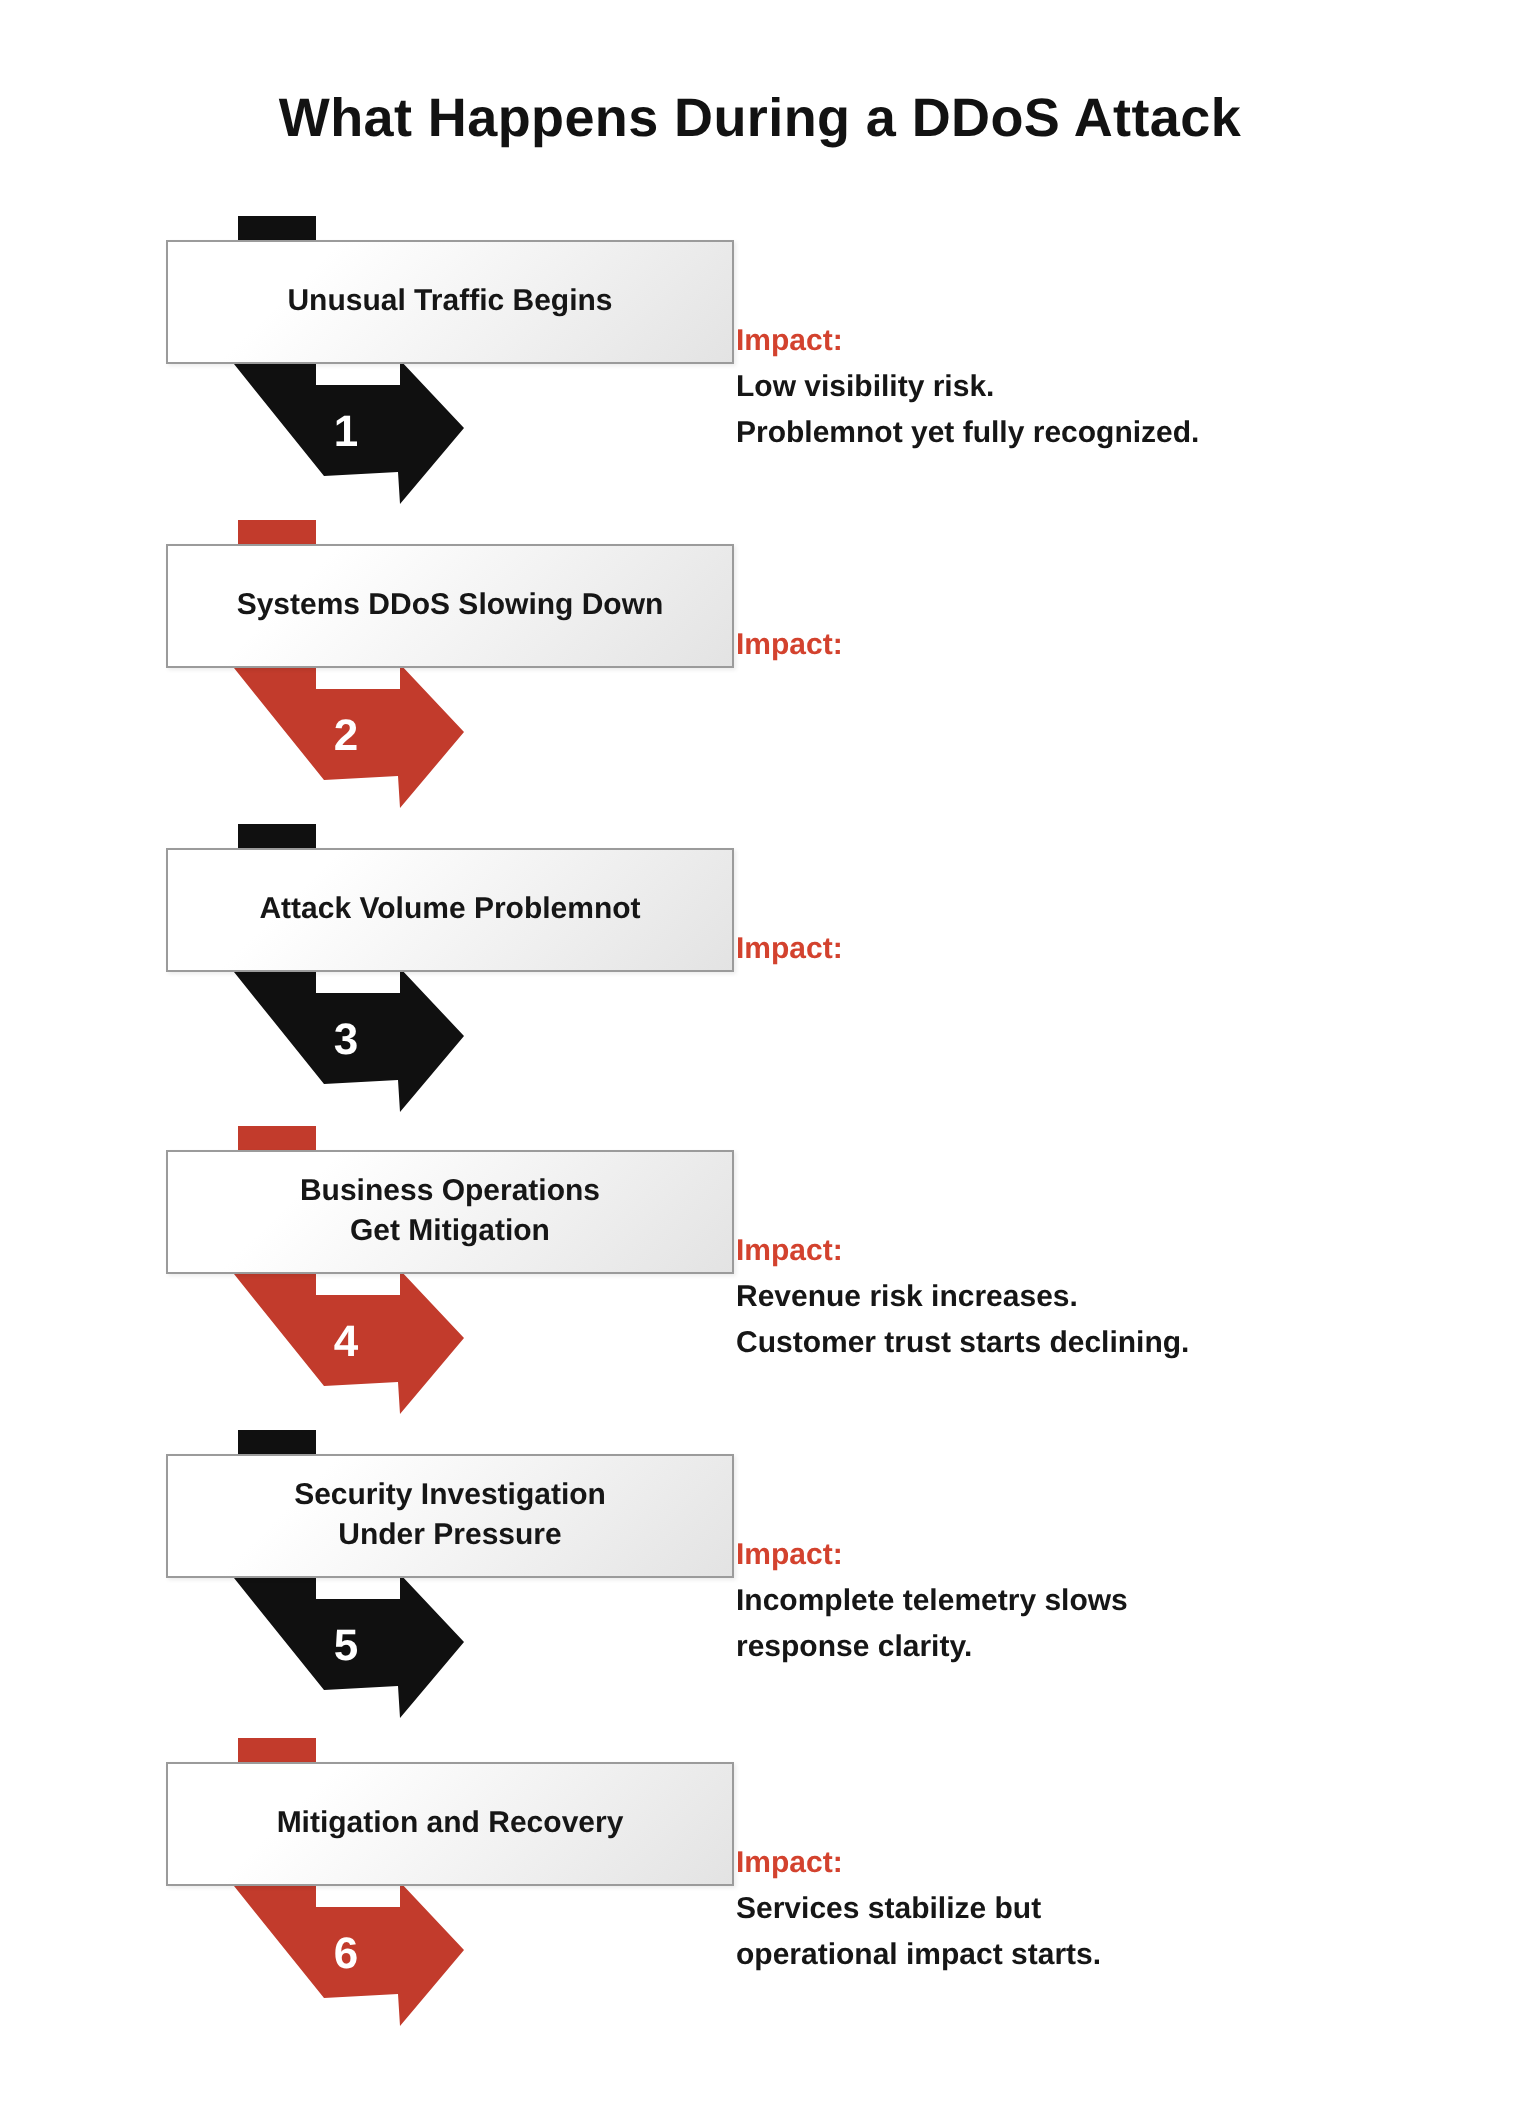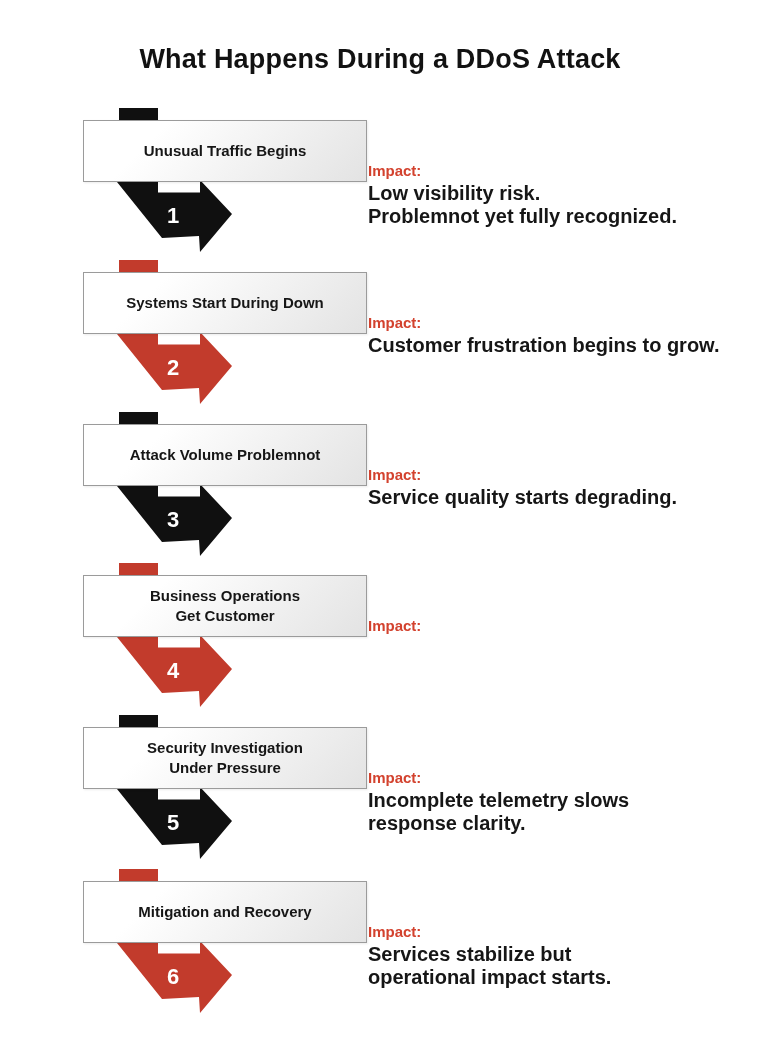--- a/index.html
+++ b/index.html
@@ -36,21 +36,21 @@
   .title-box span{
     font-size:15px;font-weight:bold;color:#161616;
     line-height:20px;white-space:pre-line;
   }
   .impact{position:absolute;left:368px;top:-8px;width:380px;z-index:2;margin-top:47px;}
   .impact-label{
     font-size:15px;font-weight:bold;color:var(--impact-label);
     line-height:23px;
   }
   .impact-text{
-    font-size:20px;font-weight:bold;color:#161616;
+    font-size:15px;font-weight:bold;color:#161616;
     line-height:23px;white-space:pre-line;
   }
 </style>
 </head>
 <body>
 
 <h1 class="page-title">What Happens During a DDoS Attack</h1>
 
 <section class="step" style="top:120px">
   <svg class="arrow-svg arrow-black" viewBox="0 0 130 152">
@@ -68,55 +68,55 @@
   </div>
 </section>
 
 <section class="step" style="top:272px">
   <svg class="arrow-svg arrow-red" viewBox="0 0 130 152">
     <path class="shape" d="M9,0 h39 v16 h-39 Z"></path>
     <path class="shape" d="M7,62 L48,62 L48,84.5 L90,84.5 L90,72 L122,106 L90,144 L89,128 L52,130 L7,74 Z"></path>
     <text class="arrow-num" x="63" y="115" text-anchor="middle">2</text>
   </svg>
   <div class="title-box">
-    <span>Systems Start During Down</span>
+    <span>Systems DDoS Slowing Down</span>
   </div>
   <div class="impact">
     <div class="impact-label">Impact:</div>
-    <div class="impact-text">Customer frustration begins to grow.</div>
   </div>
 </section>
 
 <section class="step" style="top:424px">
   <svg class="arrow-svg arrow-black" viewBox="0 0 130 152">
     <path class="shape" d="M9,0 h39 v16 h-39 Z"></path>
     <path class="shape" d="M7,62 L48,62 L48,84.5 L90,84.5 L90,72 L122,106 L90,144 L89,128 L52,130 L7,74 Z"></path>
     <text class="arrow-num" x="63" y="115" text-anchor="middle">3</text>
   </svg>
   <div class="title-box">
     <span>Attack Volume Problemnot</span>
   </div>
   <div class="impact">
     <div class="impact-label">Impact:</div>
-    <div class="impact-text">Service quality starts degrading.</div>
   </div>
 </section>
 
 <section class="step" style="top:575px">
   <svg class="arrow-svg arrow-red" viewBox="0 0 130 152">
     <path class="shape" d="M9,0 h39 v16 h-39 Z"></path>
     <path class="shape" d="M7,62 L48,62 L48,84.5 L90,84.5 L90,72 L122,106 L90,144 L89,128 L52,130 L7,74 Z"></path>
     <text class="arrow-num" x="63" y="115" text-anchor="middle">4</text>
   </svg>
   <div class="title-box">
     <span>Business Operations
-Get Customer</span>
+Get Mitigation</span>
   </div>
   <div class="impact">
     <div class="impact-label">Impact:</div>
+    <div class="impact-text">Revenue risk increases.
+Customer trust starts declining.</div>
   </div>
 </section>
 
 <section class="step" style="top:727px">
   <svg class="arrow-svg arrow-black" viewBox="0 0 130 152">
     <path class="shape" d="M9,0 h39 v16 h-39 Z"></path>
     <path class="shape" d="M7,62 L48,62 L48,84.5 L90,84.5 L90,72 L122,106 L90,144 L89,128 L52,130 L7,74 Z"></path>
     <text class="arrow-num" x="63" y="115" text-anchor="middle">5</text>
   </svg>
   <div class="title-box">

